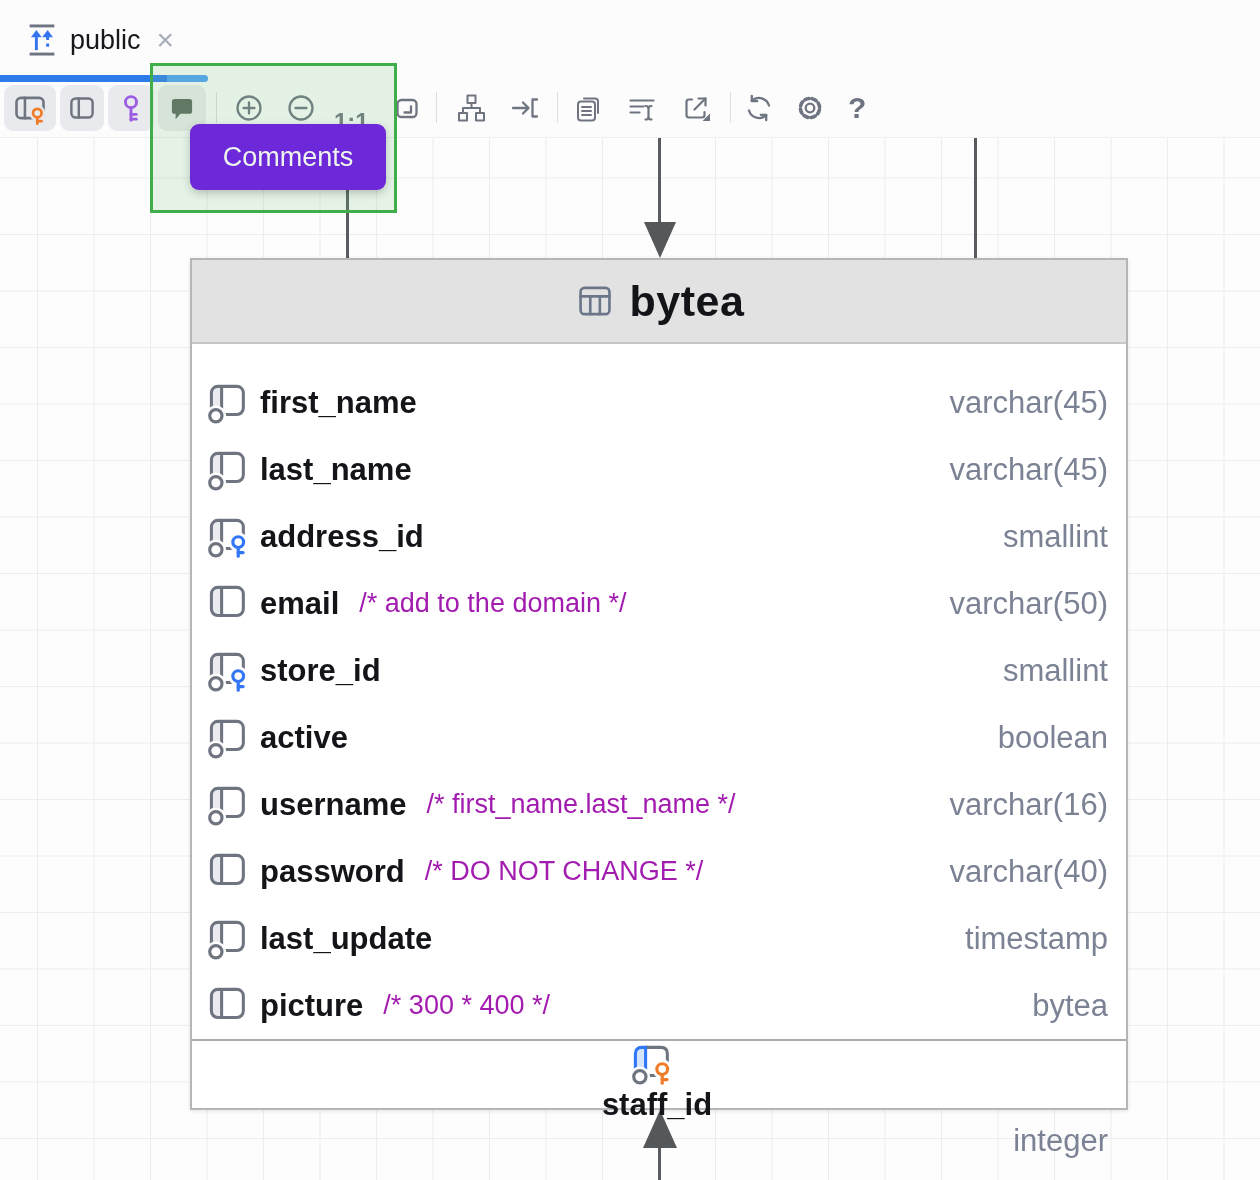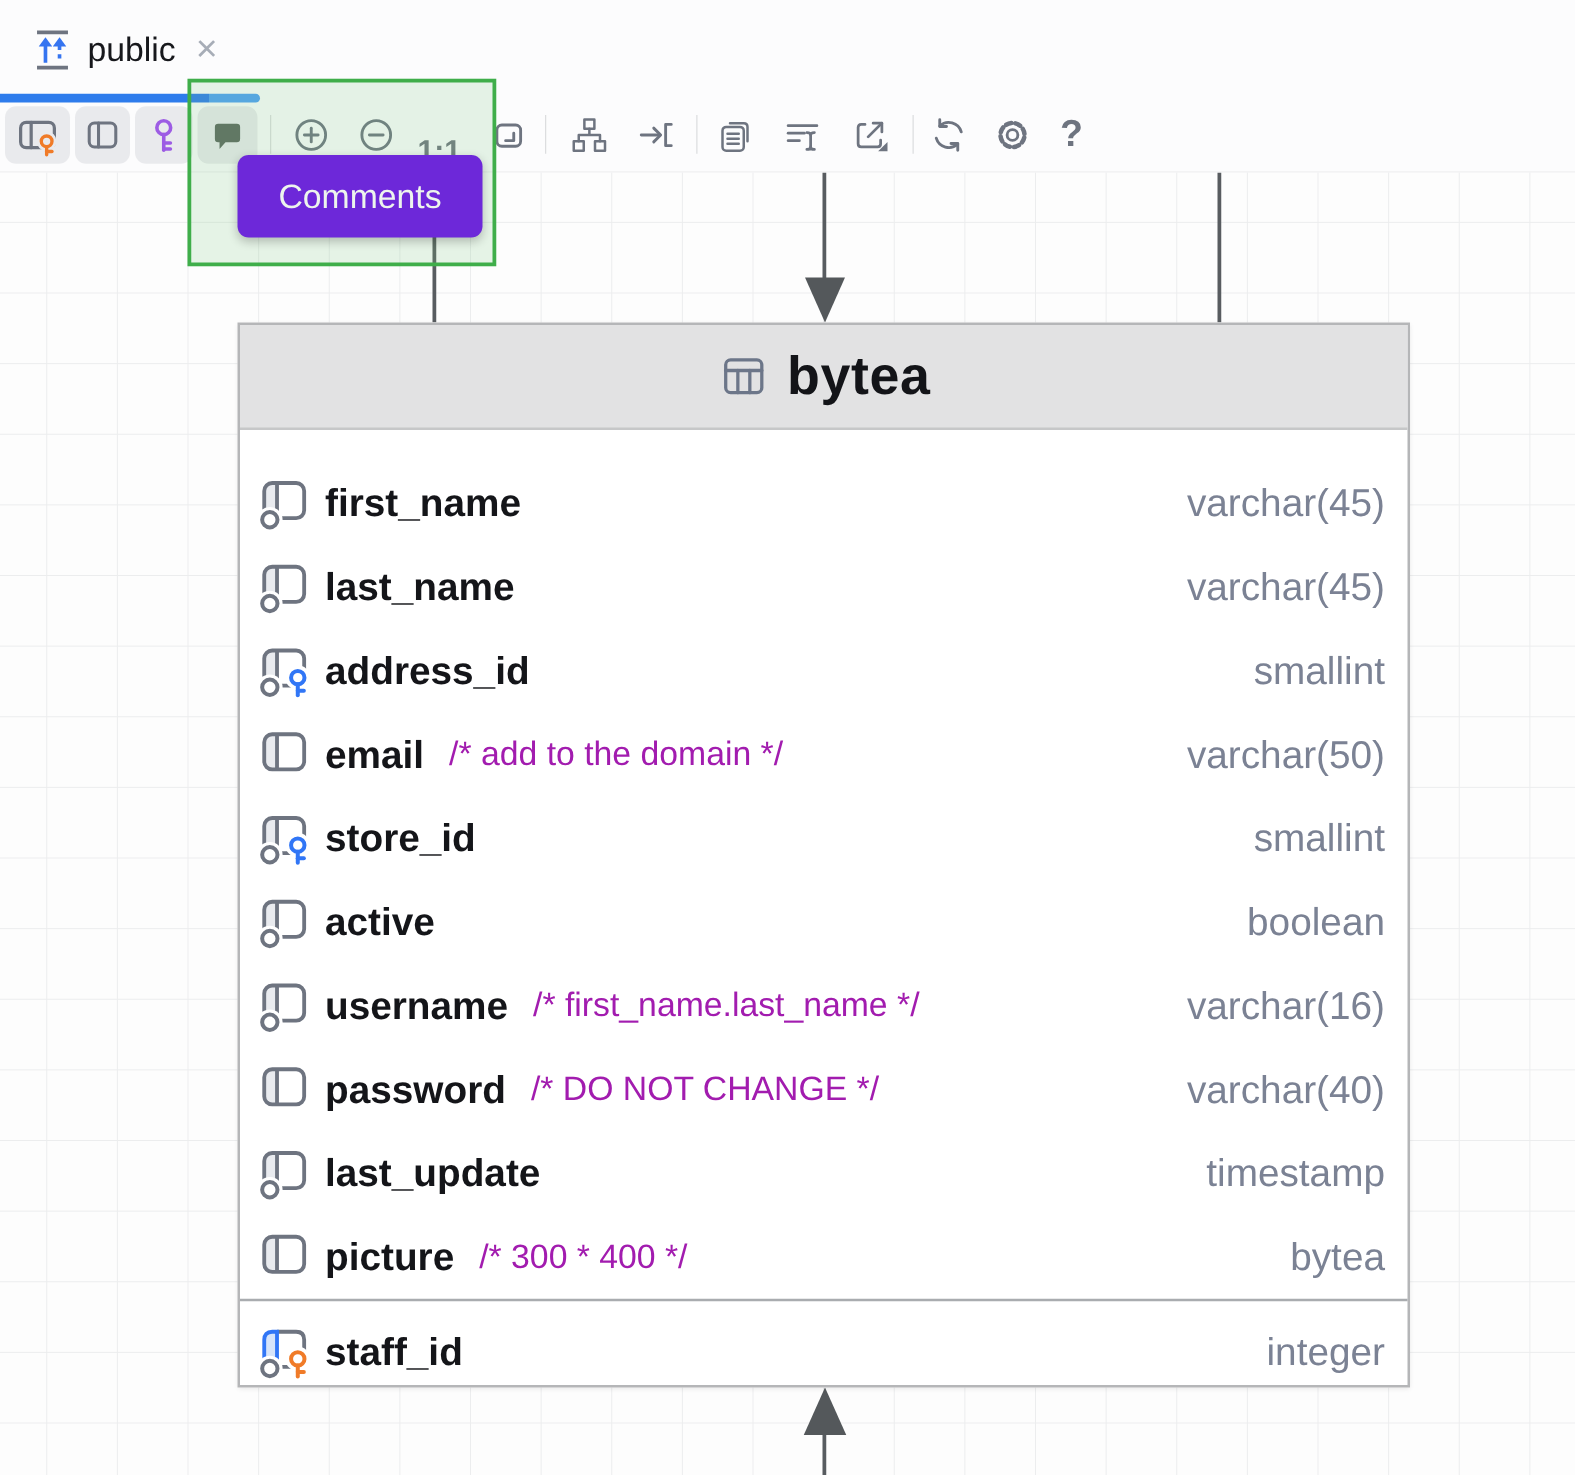--- a/index.html
+++ b/index.html
@@ -76,21 +76,21 @@
   }
   .card-header{
     height:82px;flex:0 0 82px;background:#E2E2E3;border-bottom:2px solid #C6C7C8;
     display:flex;align-items:center;justify-content:center;
   }
   .card-header .t-icon{width:42px;height:42px;display:inline-flex;margin-right:14px;}
   .card-title{font-size:43px;font-weight:700;color:#131418;letter-spacing:0.5px;}
   .rows{flex:1;padding-top:25px;}
   .row{height:67px;display:flex;align-items:center;padding:0 18px 0 14px;}
   .footer-row{border-top:2px solid #A9ACAF;}
-  .footer-row .row{height:81px;}
+  .footer-row .row{height:81px;flex-direction:column;}
   .col-icon{width:44px;height:46px;display:inline-flex;margin-right:10px;flex:0 0 44px;}
   .col-icon svg{width:44px;height:46px;}
   .col-name{font-size:31px;font-weight:700;color:#141519;}
   .col-comment{font-size:27px;color:#a21caf;margin-left:20px;white-space:pre;}
   .col-type{margin-left:auto;font-size:31px;color:#7B8294;}
 </style>
 </head>
 <body>
 
 <div class="canvas"></div>

